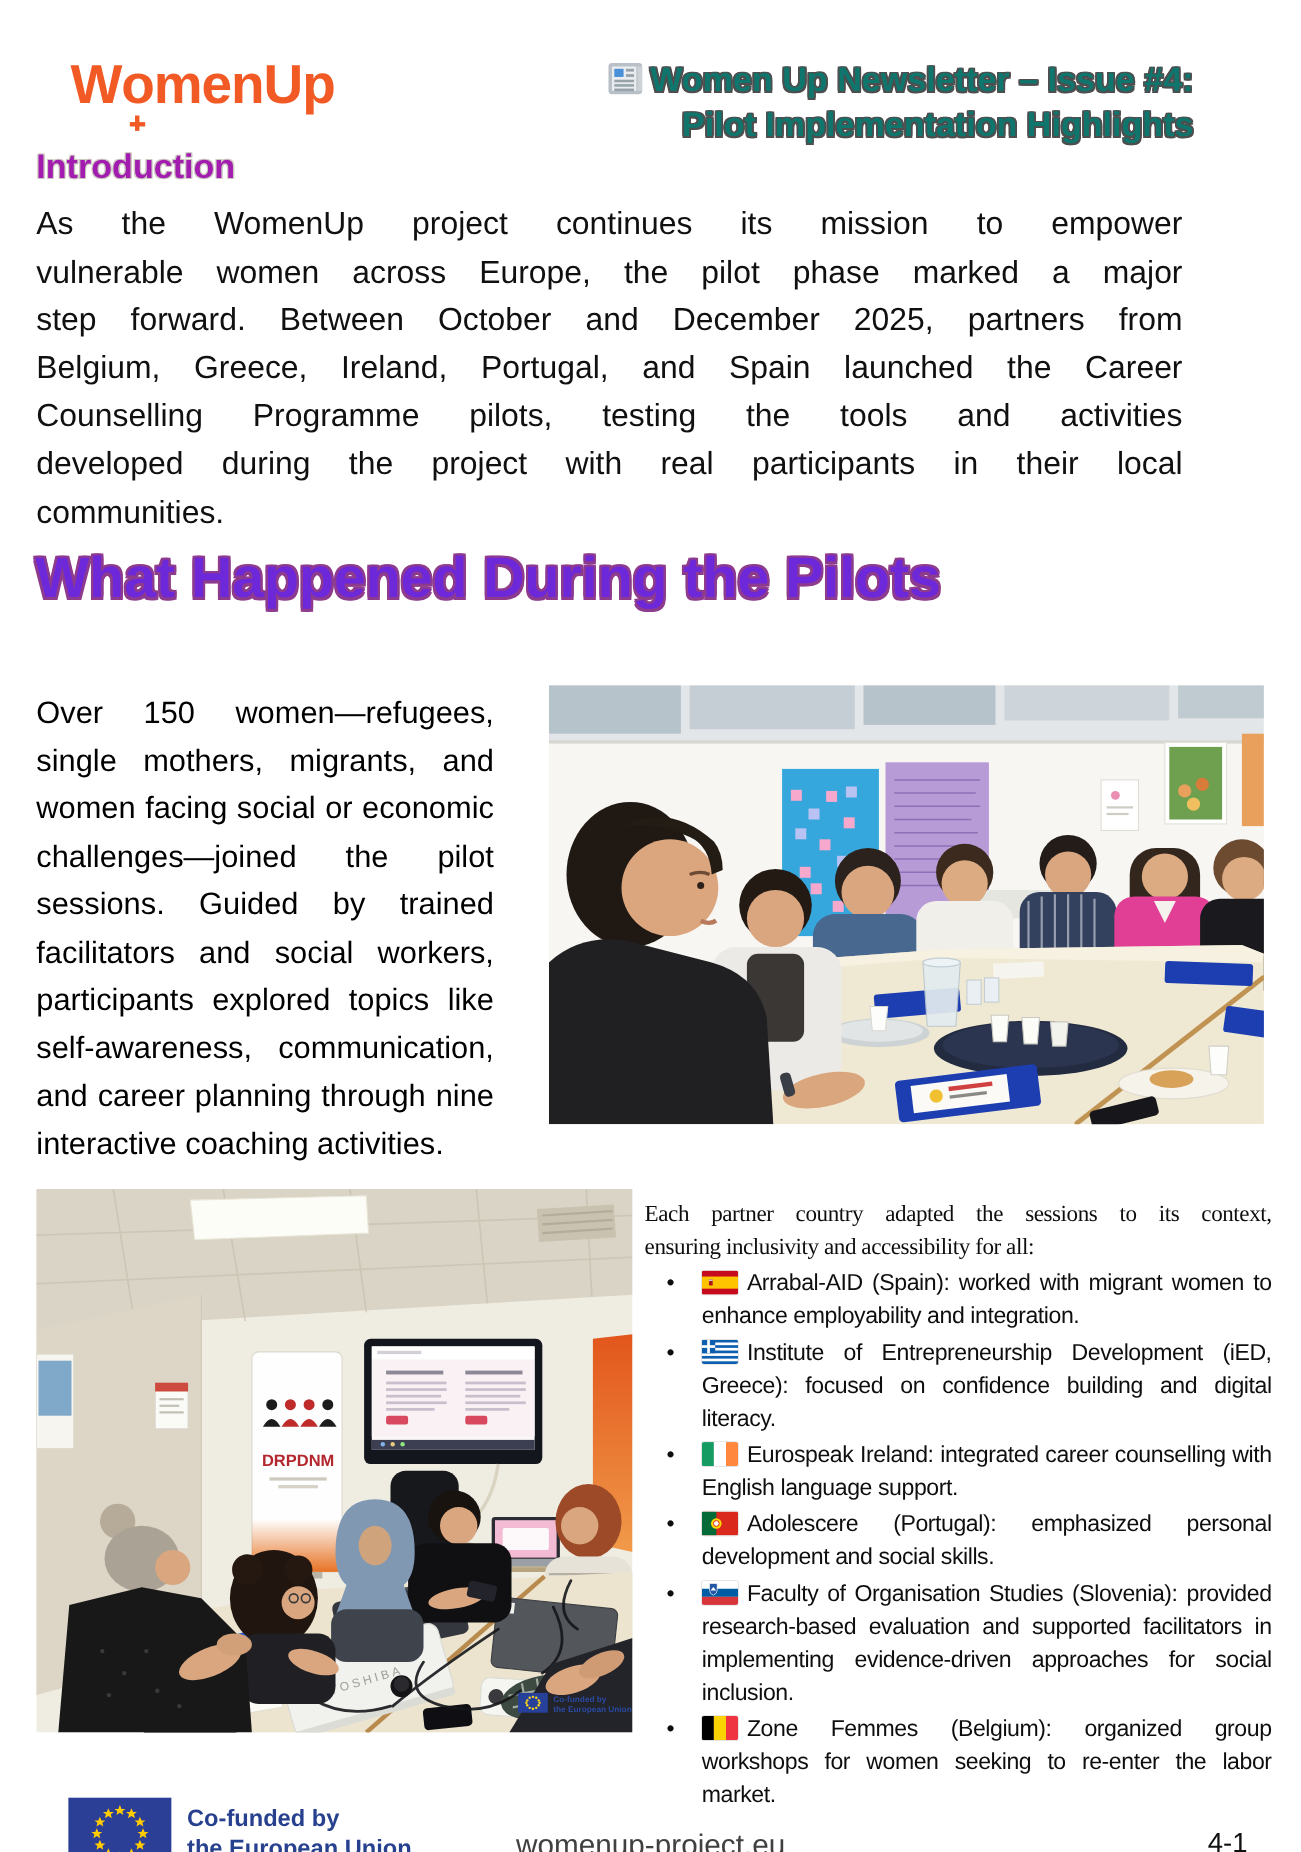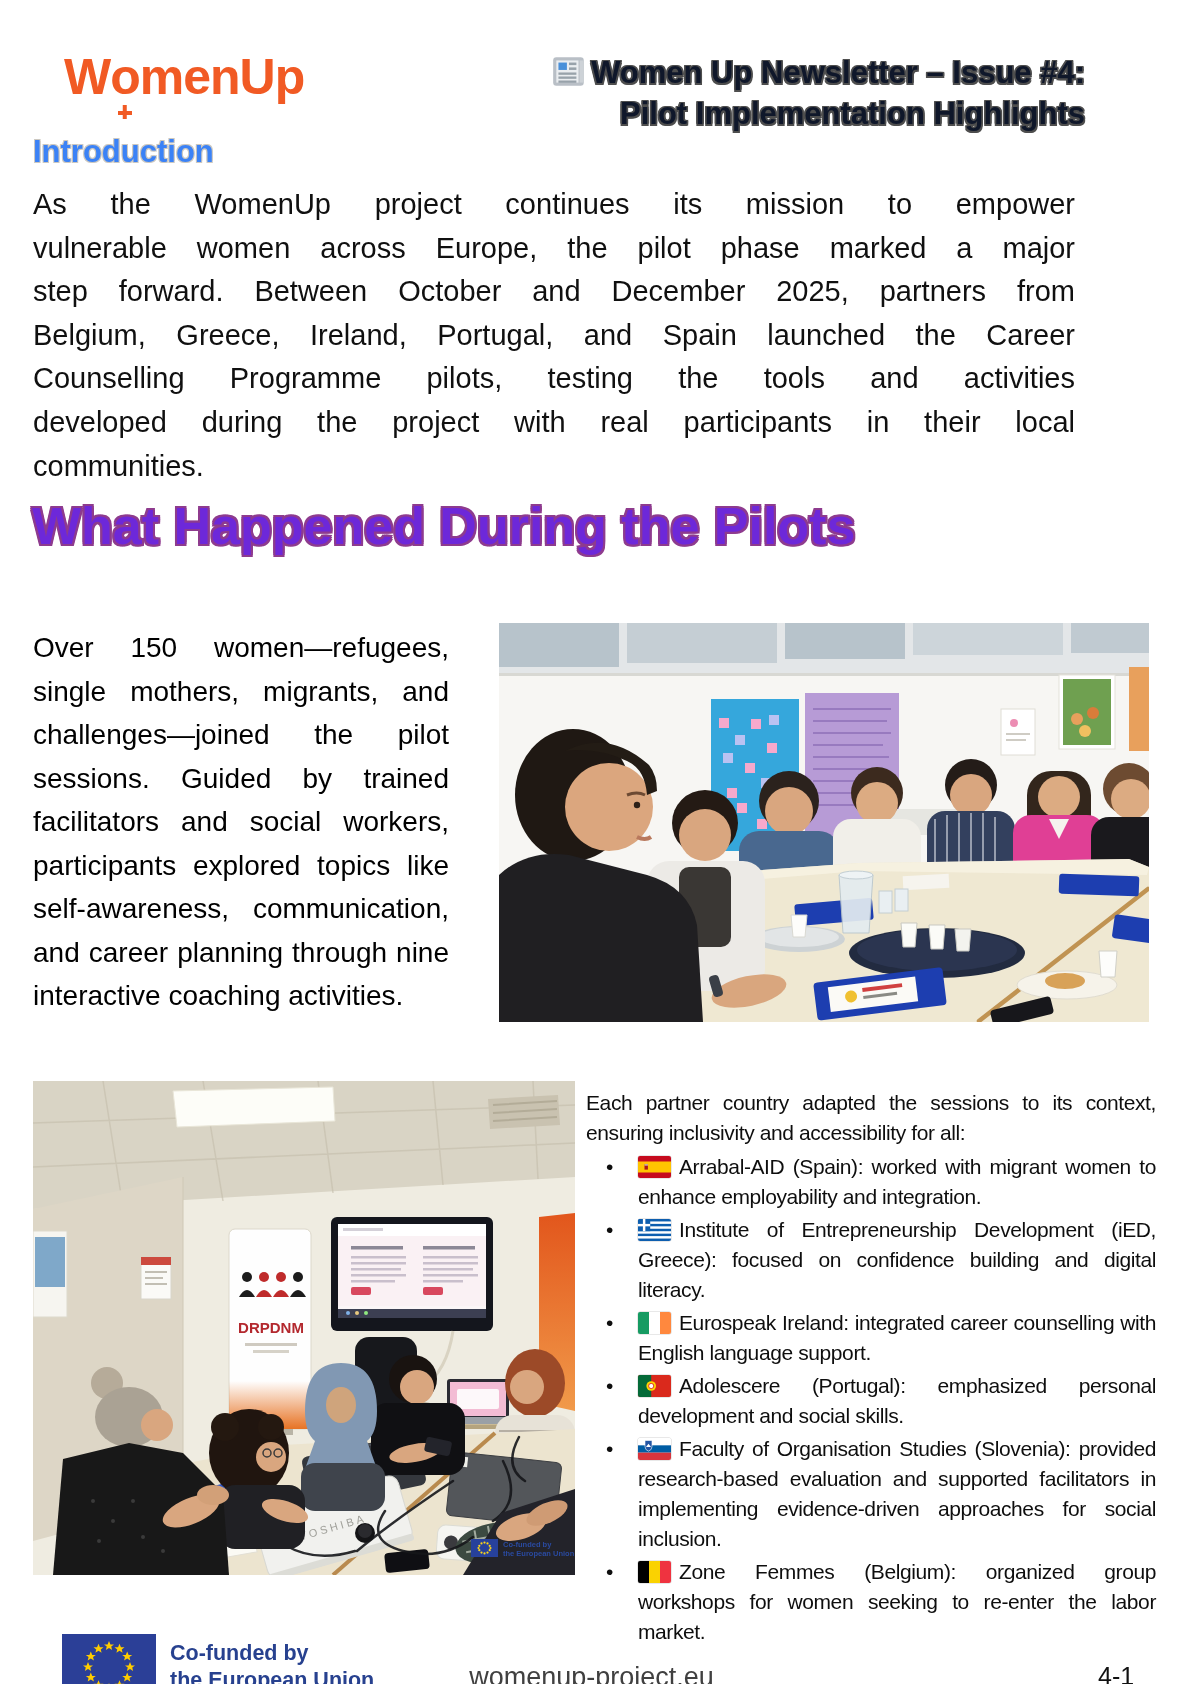--- a/index.html
+++ b/index.html
@@ -8,29 +8,29 @@
 
   
   .logo{position:absolute;left:64px;top:20px;font-size:50px;font-weight:800;
         color:#F15A24;letter-spacing:-1px;white-space:nowrap;}
   .logo .fem{position:relative;display:inline-block;}
   .logo .fem::after{content:"";position:absolute;left:50%;bottom:-13px;transform:translateX(-50%);
         width:4.5px;height:14px;background:#F15A24;}
   .logo .fem::before{content:"";position:absolute;left:50%;bottom:-9px;transform:translateX(-50%);
         width:14px;height:4.5px;background:#F15A24;}
   .masthead{position:absolute;top:24px;right:98px;text-align:right;
-        font-size:31px;line-height:41px;font-weight:800;color:#0f172a;
+        font-size:31px;line-height:41px;font-weight:800;color:#0f766e;
         text-shadow:-1.5px -1.5px 0 #4E4E4E,1.5px -1.5px 0 #4E4E4E,-1.5px 1.5px 0 #4E4E4E,
                     1.5px 1.5px 0 #4E4E4E,-1.5px 0 0 #4E4E4E,1.5px 0 0 #4E4E4E,
                     0 -1.5px 0 #4E4E4E,0 1.5px 0 #4E4E4E;}
   .masthead .news-icon{display:inline-block;width:38px;height:38px;vertical-align:-7px;
         margin-right:3px;text-shadow:none;}
 
   
-  .h-intro{position:absolute;left:33px;top:106px;font-size:31px;font-weight:800;color:#3b82f6;
+  .h-intro{position:absolute;left:33px;top:106px;font-size:31px;font-weight:800;color:#a21caf;
         text-shadow:-1px -1px 0 #CCC8C0,1px -1px 0 #CCC8C0,-1px 1px 0 #CCC8C0,1px 1px 0 #CCC8C0;text-align:center;}
   .h-pilots{position:absolute;left:32px;top:468px;font-size:52px;font-weight:800;color:#6d28d9;
         text-shadow:-2px -2px 0 #8E3B8E,2px -2px 0 #8E3B8E,-2px 2px 0 #8E3B8E,2px 2px 0 #8E3B8E,
                     -2px 0 0 #8E3B8E,2px 0 0 #8E3B8E,0 -2px 0 #8E3B8E,0 2px 0 #8E3B8E;}
 
   
   .intro-body{position:absolute;left:33px;top:155px;width:1042px;font-size:29px;
         line-height:43.6px;color:#101010;}
   .left-para{position:absolute;left:33px;top:598px;width:416px;font-size:28px;
         line-height:43.5px;color:#000;}
@@ -38,21 +38,21 @@
   .jline.last{text-align-last:left;}
 
   
   .photo1{position:absolute;left:499px;top:595px;width:650px;height:399px;}
   .photo2{position:absolute;left:33px;top:1053px;width:550px;height:494px;}
   .photo1 svg,.photo2 svg{display:block;}
 
   
   .right-col{position:absolute;left:586px;top:1060px;width:570px;font-size:21px;
         line-height:30px;color:#0e0e0e;letter-spacing:-0.4px;}
-  .right-col .lead{margin:0 0 4px 0;}
+  .right-col .lead{margin:0 0 4px 0;font-family:Liberation Serif, serif;}
   ul.partners{list-style:none;margin:0;padding:0;}
   li.partner{position:relative;padding-left:52px;text-align:justify;margin-bottom:3px;}
   li.partner .dot{position:absolute;left:20px;top:0;}
   .flagwrap{display:inline-block;width:33px;height:22px;vertical-align:-4px;margin-right:8px;
         border-radius:2px;overflow:hidden;box-shadow:0 0 0 0.5px rgba(0,0,0,.18);}
   .flagwrap svg{display:block;}
 
   
   .eu-flag{position:absolute;left:62px;top:1606px;}
   .eu-text{position:absolute;left:170px;top:1612px;font-size:21.5px;font-weight:700;
@@ -92,20 +92,21 @@
     <div class="jline">Counselling Programme pilots, testing the tools and activities</div>
     <div class="jline">developed during the project with real participants in their local</div>
     <div class="jline last">communities.</div>
   </div>
 
   <div class="h-pilots">What Happened During the Pilots</div>
 
   <div class="left-para">
     <div class="jline">Over 150 women—refugees,</div>
     <div class="jline">single mothers, migrants, and</div>
+    <div class="jline">women facing social or economic</div>
     <div class="jline">challenges—joined the pilot</div>
     <div class="jline">sessions. Guided by trained</div>
     <div class="jline">facilitators and social workers,</div>
     <div class="jline">participants explored topics like</div>
     <div class="jline">self-awareness, communication,</div>
     <div class="jline">and career planning through nine</div>
     <div class="jline last">interactive coaching activities.</div>
   </div>
 
   <div class="photo1">

